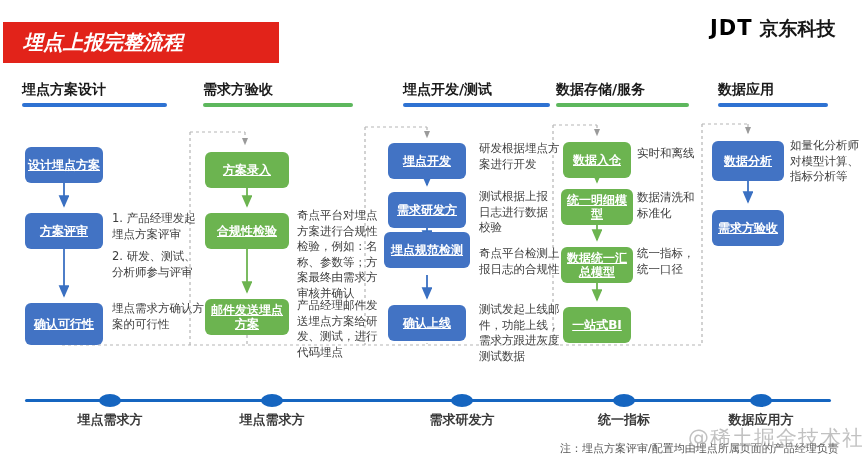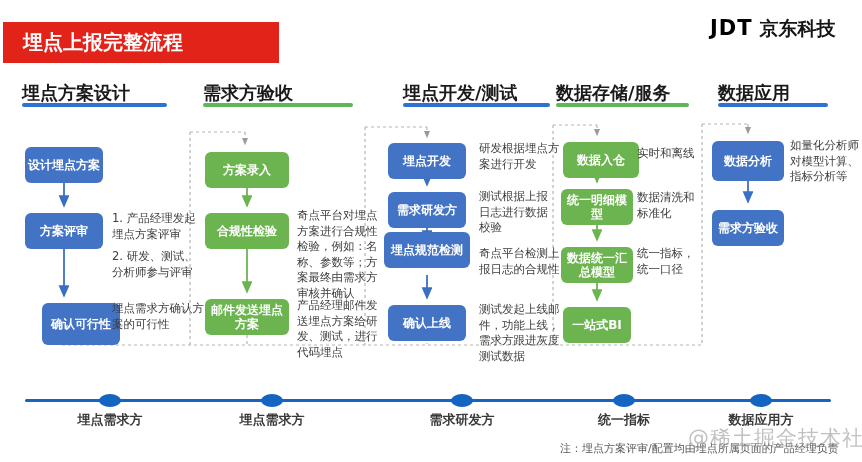--- a/index.html
+++ b/index.html
@@ -1,32 +1,32 @@
 <!DOCTYPE html>
 <html><head>
 <meta charset="utf-8">
 <style>
   html,body{margin:0;padding:0;background:#fff;}
   .stage{position:relative;width:862px;height:462px;background:#ffffff;overflow:hidden;
          font-family:"DejaVu Sans","Liberation Sans",sans-serif;}
   
   .banner{position:absolute;left:3px;top:22px;width:276px;height:41px;background:#e2231a;
-          color:#fff;font-size:20px;font-weight:800;line-height:41px;padding-left:20px;box-sizing:border-box;}
+          color:#fff;font-size:20px;font-weight:800;line-height:41px;padding-left:20px;box-sizing:border-box;font-style:italic;}
   .logo{position:absolute;left:710px;top:16px;height:26px;white-space:nowrap;}
   .logo .mark{color:#000000;font-size:21px;font-weight:800;letter-spacing:1px;}
   .logo .name{color:#151515;font-size:19px;font-weight:700;margin-left:7px;}
   
-  .col-title{position:absolute;top:81px;font-size:18px;font-weight:700;color:#1a1a1a;white-space:nowrap;}
+  .col-title{position:absolute;top:81px;font-size:14px;font-weight:700;color:#1a1a1a;white-space:nowrap;}
   .rule{position:absolute;top:103px;height:4px;border-radius:2px;}
   .rule.blue-rule{background:#2e72d2;}
   .rule.green-rule{background:#5db75d;}
   
   .node{position:absolute;z-index:2;border-radius:6px;color:#fff;font-size:12px;font-weight:700;
         display:flex;align-items:center;justify-content:center;text-align:center;line-height:1.2;
-        padding:18px 2px;box-sizing:border-box;}
+        padding:18px 2px;box-sizing:border-box;text-decoration:underline;}
   .node.blue{background:#4273c4;}
   .node.green{background:#6cb450;}
   
   .anno{position:absolute;z-index:2;font-size:11.5px;color:#3d3d3d;line-height:1.35;}
   
   .overlay{position:absolute;left:0;top:0;width:862px;height:462px;z-index:1;pointer-events:none;}
   
   .tl-line{position:absolute;left:25px;top:399px;width:806px;height:3px;background:#1565c0;border-radius:2px;}
   .tl-dot{position:absolute;top:394px;width:22px;height:13px;background:#1565c0;border-radius:50%;}
   .tl-label{position:absolute;top:411px;width:90px;text-align:center;font-size:13px;font-weight:700;color:#3a3a3a;white-space:nowrap;}
@@ -102,41 +102,41 @@
   <div class="rule green-rule" style="left:203px;width:150px"></div>
   <div class="col-title" style="left:403px">埋点开发/测试</div>
   <div class="rule blue-rule" style="left:403px;width:147px"></div>
   <div class="col-title" style="left:556px">数据存储/服务</div>
   <div class="rule green-rule" style="left:556px;width:133px"></div>
   <div class="col-title" style="left:718px">数据应用</div>
   <div class="rule blue-rule" style="left:718px;width:110px"></div>
 
   <div class="node blue" style="left:25px;top:147px;width:78px;height:27px">设计埋点方案</div>
   <div class="node blue" style="left:25px;top:213px;width:78px;height:26px">方案评审</div>
-  <div class="node blue" style="left:42px;top:303px;width:78px;height:42px">确认可行性</div>
+  <div class="node blue" style="left:25px;top:303px;width:78px;height:42px">确认可行性</div>
   <div class="anno" style="left:112px;top:211px;width:92px">1. 产品经理发起埋点方案评审</div>
   <div class="anno" style="left:112px;top:249px;width:92px">2. 研发、测试、分析师参与评审</div>
   <div class="anno" style="left:112px;top:301px;width:92px">埋点需求方确认方案的可行性</div>
 
   <div class="node green" style="left:205px;top:152px;width:84px;height:27px">方案录入</div>
   <div class="node green" style="left:205px;top:213px;width:84px;height:26px">合规性检验</div>
   <div class="node green" style="left:205px;top:299px;width:84px;height:35px">邮件发送埋点方案</div>
   <div class="anno" style="left:297px;top:208px;width:82px">奇点平台对埋点方案进行合规性检验，例如：名称、参数等；方案最终由需求方审核并确认</div>
   <div class="anno" style="left:297px;top:298px;width:82px">产品经理邮件发送埋点方案给研发、测试，进行代码埋点</div>
 
   <div class="node blue" style="left:388px;top:143px;width:78px;height:25px">埋点开发</div>
   <div class="node blue" style="left:388px;top:192px;width:78px;height:26px">需求研发方</div>
   <div class="node blue" style="left:384px;top:232px;width:86px;height:26px">埋点规范检测</div>
   <div class="node blue" style="left:388px;top:305px;width:78px;height:26px">确认上线</div>
   <div class="anno" style="left:479px;top:141px;width:82px">研发根据埋点方案进行开发</div>
   <div class="anno" style="left:479px;top:189px;width:78px">测试根据上报日志进行数据校验</div>
   <div class="anno" style="left:479px;top:246px;width:82px">奇点平台检测上报日志的合规性</div>
   <div class="anno" style="left:479px;top:302px;width:88px">测试发起上线邮件，功能上线，需求方跟进灰度测试数据</div>
 
-  <div class="node green" style="left:563px;top:142px;width:76px;height:25px">数据入仓</div>
+  <div class="node green" style="left:563px;top:142px;width:68px;height:25px">数据入仓</div>
   <div class="node green" style="left:561px;top:189px;width:72px;height:33px">统一明细模型</div>
   <div class="node green" style="left:561px;top:247px;width:72px;height:33px">数据统一汇总模型</div>
   <div class="node green" style="left:563px;top:307px;width:68px;height:26px">一站式BI</div>
   <div class="anno" style="left:637px;top:146px;width:66px">实时和离线</div>
   <div class="anno" style="left:637px;top:190px;width:60px">数据清洗和标准化</div>
   <div class="anno" style="left:637px;top:246px;width:64px">统一指标，统一口径</div>
 
   <div class="node blue" style="left:712px;top:141px;width:72px;height:40px">数据分析</div>
   <div class="node blue" style="left:712px;top:210px;width:72px;height:27px">需求方验收</div>
   <div class="anno" style="left:790px;top:138px;width:70px">如量化分析师对模型计算、指标分析等</div>

